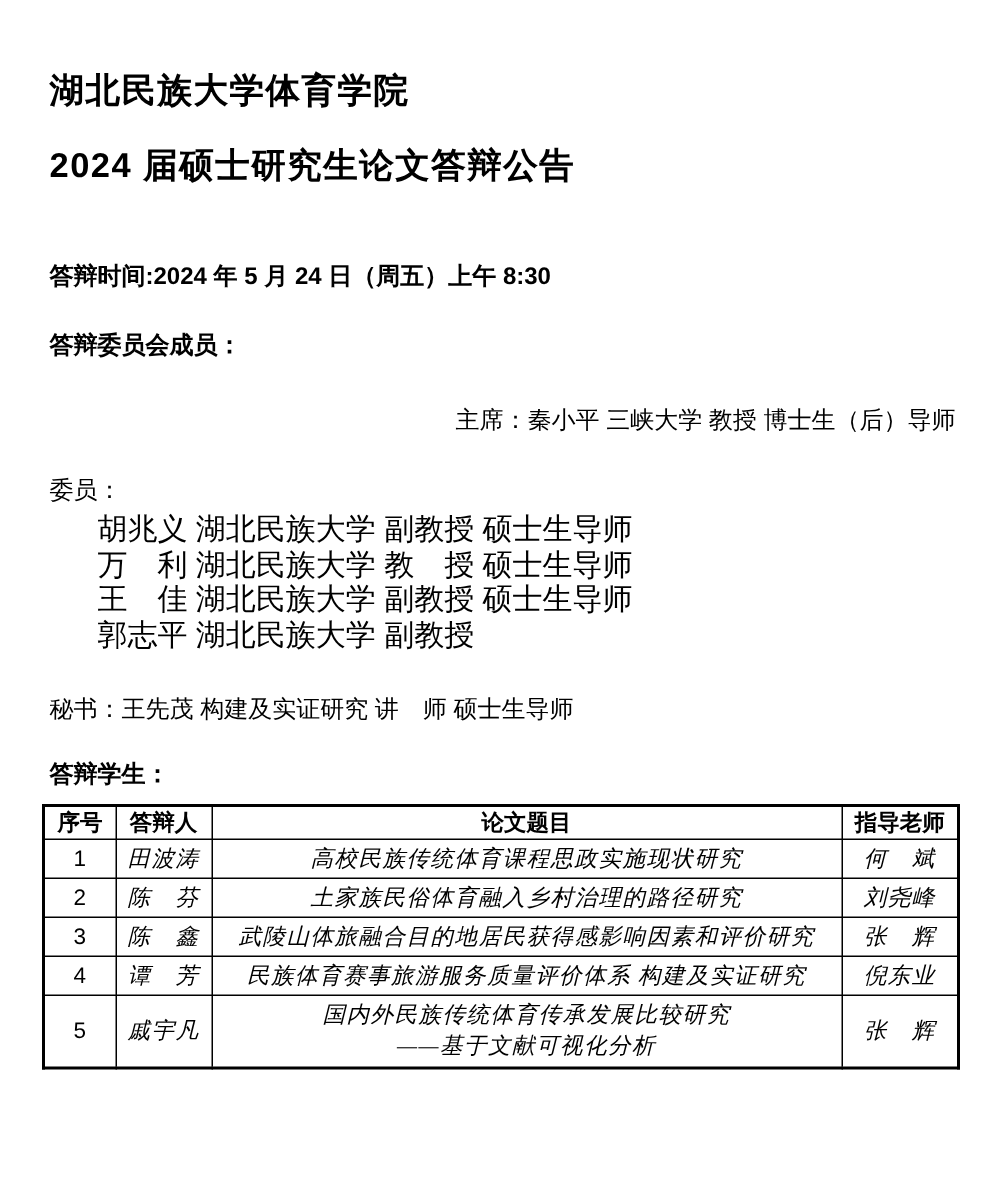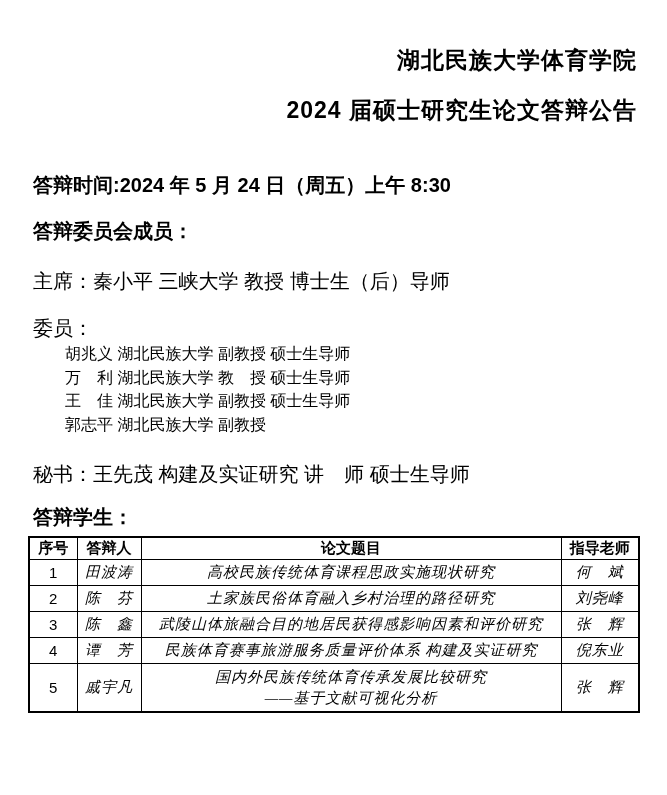--- a/index.html
+++ b/index.html
@@ -6,45 +6,45 @@
   body {
     width:667px; height:795px;
     background:#ffffff;
     color:#000000;
     font-family:"Liberation Sans", sans-serif;
     overflow:hidden;
   }
   .page { padding:45px 30px 0 33px; box-sizing:border-box; }
 
   .doc-title {
-    text-align:right;
+    text-align:left;
     font-weight:bold;
     font-size:23px;
     line-height:30px;
     margin:0;
     letter-spacing:1px;
   }
   .doc-title.second { margin-top:20px; }
 
-  .line { font-size:20px; line-height:20px; margin:0; }
+  .line { font-size:16px; line-height:20px; margin:0; }
   .bold { font-weight:bold; }
 
   .defense-time      { margin-top:50px; }
   .defense-location  { margin-top:27px; }
   .committee-heading { margin-top:26px; }
-  .chairman          { margin-top:30px; }
+  .chairman          { margin-top:30px;text-align:right; }
   .members-label     { margin-top:27px; }
 
   ul.members {
     list-style:none;
     margin:4px 0 0 0;
     padding:0 0 0 32px;
   }
   ul.members li {
-    font-size:16px;
+    font-size:20px;
     line-height:23.5px;
   }
 
   .secretary        { margin-top:28px; }
   .students-heading { margin-top:23px; }
 
   table.students {
     border-collapse:collapse;
     table-layout:fixed;
     width:610px;

